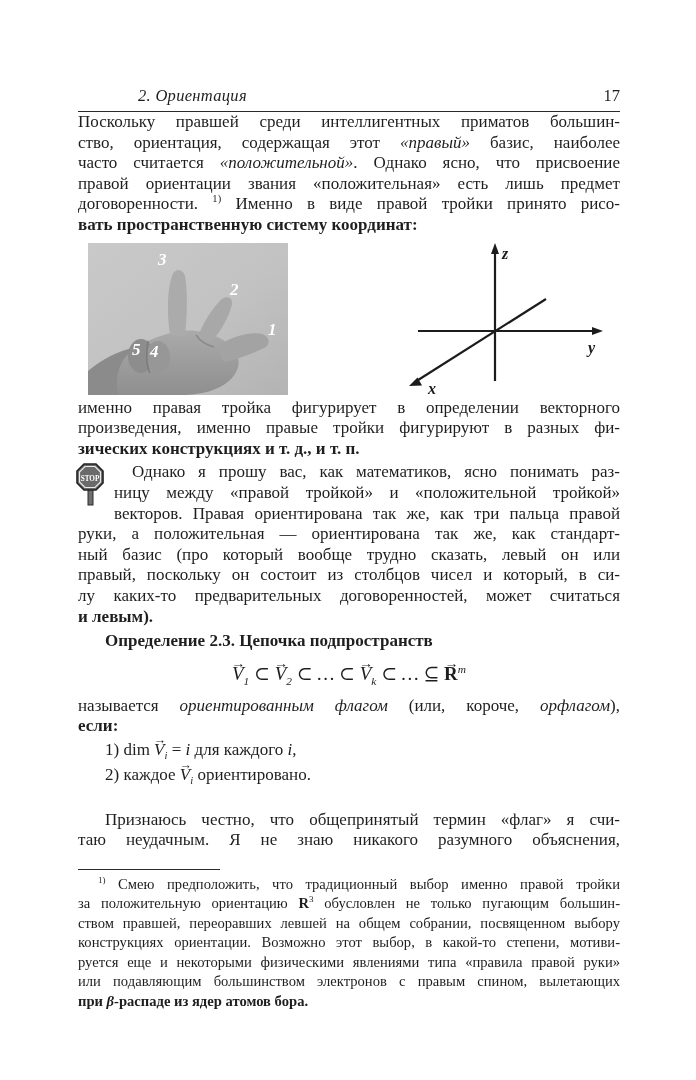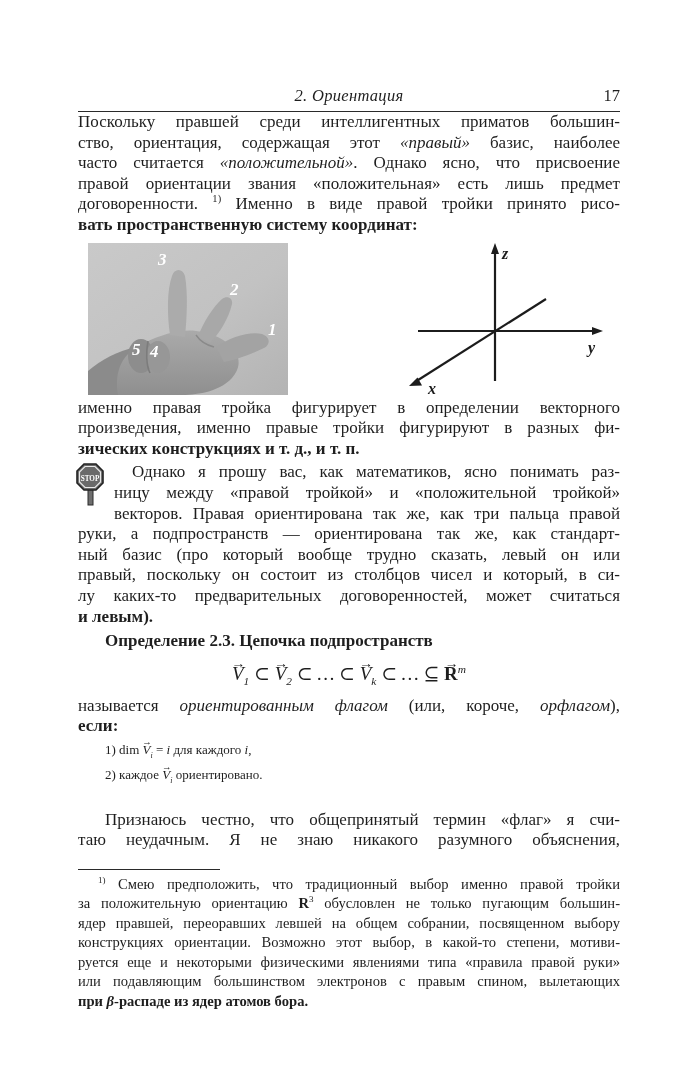--- a/index.html
+++ b/index.html
@@ -8,21 +8,21 @@
     font-family:"Liberation Serif","DejaVu Serif",serif;
     color:#1e1e1e; overflow:hidden; margin:0 auto;
     -webkit-font-smoothing:antialiased;
   }
   .content{ position:absolute; left:78px; top:86px; width:542px; }
 
   
   .hdr{ display:flex; align-items:baseline; font-size:16.5px;
         padding-bottom:5px; border-bottom:1.6px solid #2a2a2a; }
   .hdr .side{ width:60px; }
-  .hdr .title{ flex:1; text-align:center; font-style:italic; letter-spacing:.3px; }
+  .hdr .title{ flex:1; font-style:italic; letter-spacing:.3px; }
   .hdr .pagenum{ width:60px; text-align:right; }
 
   
   .par{ font-size:17px; line-height:20.6px; }
   .tline{ text-align:justify; text-align-last:justify; }
   .tline.last{ text-align-last:left;font-weight:bold; }
   .ind .tline:first-child{ text-indent:27px; }
   .ind-sm .tline:first-child{ text-indent:18px; }
   .mt-p1{ }
   .mt-p2{ margin-top:3px; }
@@ -44,21 +44,21 @@
   
   .formula{ text-align:center; font-size:19px; line-height:26px;
             padding:9px 0 4px 0; font-style:italic; }
   .formula sub,.formula sup{ font-size:.6em; }
   .vec{ display:inline-block; position:relative; font-style:italic; }
   .vec::after{ content:"\2192"; position:absolute; left:55%; transform:translateX(-50%);
                top:-0.72em; font-size:.72em; font-style:normal; font-weight:normal; }
   .vec.rb{ font-style:normal; font-weight:bold; }
 
   
-  .items{ font-size:13px; line-height:25px; padding-left:27px; }
+  .items{ font-size:17px; line-height:25px; padding-left:27px; }
   .items .item{ text-align:left; }
 
   
   .footnote{ margin-top:18px; font-size:14.6px; line-height:19.4px; }
   .fnrule{ width:142px; border-top:1.5px solid #2a2a2a; margin-bottom:5px; }
   .footnote .tline:first-child{ text-indent:20px; }
 
   svg text{ font-family:"Liberation Serif","DejaVu Serif",serif; }
 </style>
 </head>
@@ -144,21 +144,21 @@
       <svg class="stop-icon" viewBox="0 0 30 48">
         <rect x="13" y="26" width="5" height="16" fill="#6e6e6e" stroke="#2a2a2a" stroke-width="1"></rect>
         <polygon points="9,1 21,1 28,8 28,20 21,27 9,27 2,20 2,8" fill="#6a6a6a" stroke="#222222" stroke-width="1.6"></polygon>
         <polygon points="10,3.5 20,3.5 25.5,9 25.5,19 20,24.5 10,24.5 4.5,19 4.5,9" fill="none" stroke="#e9e9e9" stroke-width="1.2"></polygon>
         <text x="15" y="17.5" font-size="7.2" font-weight="bold" text-anchor="middle" fill="#ffffff" font-family="Liberation Sans, sans-serif">STOP</text>
       </svg>
       <div>
           <div class="tline">Однако я прошу вас, как математиков, ясно понимать раз-</div>
           <div class="tline">ницу между «правой тройкой» и «положительной тройкой»</div>
           <div class="tline">векторов. Правая ориентирована так же, как три пальца правой</div>
-          <div class="tline">руки, а подпространств — ориентирована так же, как стандарт-</div>
+          <div class="tline">руки, а положительная — ориентирована так же, как стандарт-</div>
           <div class="tline">ный базис (про который вообще трудно сказать, левый он или</div>
           <div class="tline">правый, поскольку он состоит из столбцов чисел и который, в си-</div>
           <div class="tline">лу каких-то предварительных договоренностей, может считаться</div>
           <div class="tline last">и левым).</div>
         </div>
     </div>
 
     <div class="par mt-def ind">
         <div class="tline last"><b>Определение 2.3.</b> Цепочка подпространств</div>
       </div>
@@ -178,21 +178,21 @@
     <div class="par mt-last ind justify-all">
         <div class="tline">Признаюсь честно, что общепринятый термин «флаг» я счи-</div>
         <div class="tline">таю неудачным. Я не знаю никакого разумного объяснения,</div>
       </div>
 
     <div class="footnote">
       <div class="fnrule"></div>
       <div>
           <div class="tline"><sup>1)</sup> Смею предположить, что традиционный выбор именно правой тройки</div>
           <div class="tline">за положительную ориентацию <b>R</b><sup>3</sup> обусловлен не только пугающим большин-</div>
-          <div class="tline">ядер правшей, переоравших левшей на общем собрании, посвященном выбору</div>
+          <div class="tline">ством правшей, переоравших левшей на общем собрании, посвященном выбору</div>
           <div class="tline">конструкциях ориентации. Возможно этот выбор, в какой-то степени, мотиви-</div>
           <div class="tline">руется еще и некоторыми физическими явлениями типа «правила правой руки»</div>
           <div class="tline">или подавляющим большинством электронов с правым спином, вылетающих</div>
           <div class="tline last">при <i>β</i>-распаде из ядер атомов бора.</div>
         </div>
     </div>
 
   </div>
 </div>
 

